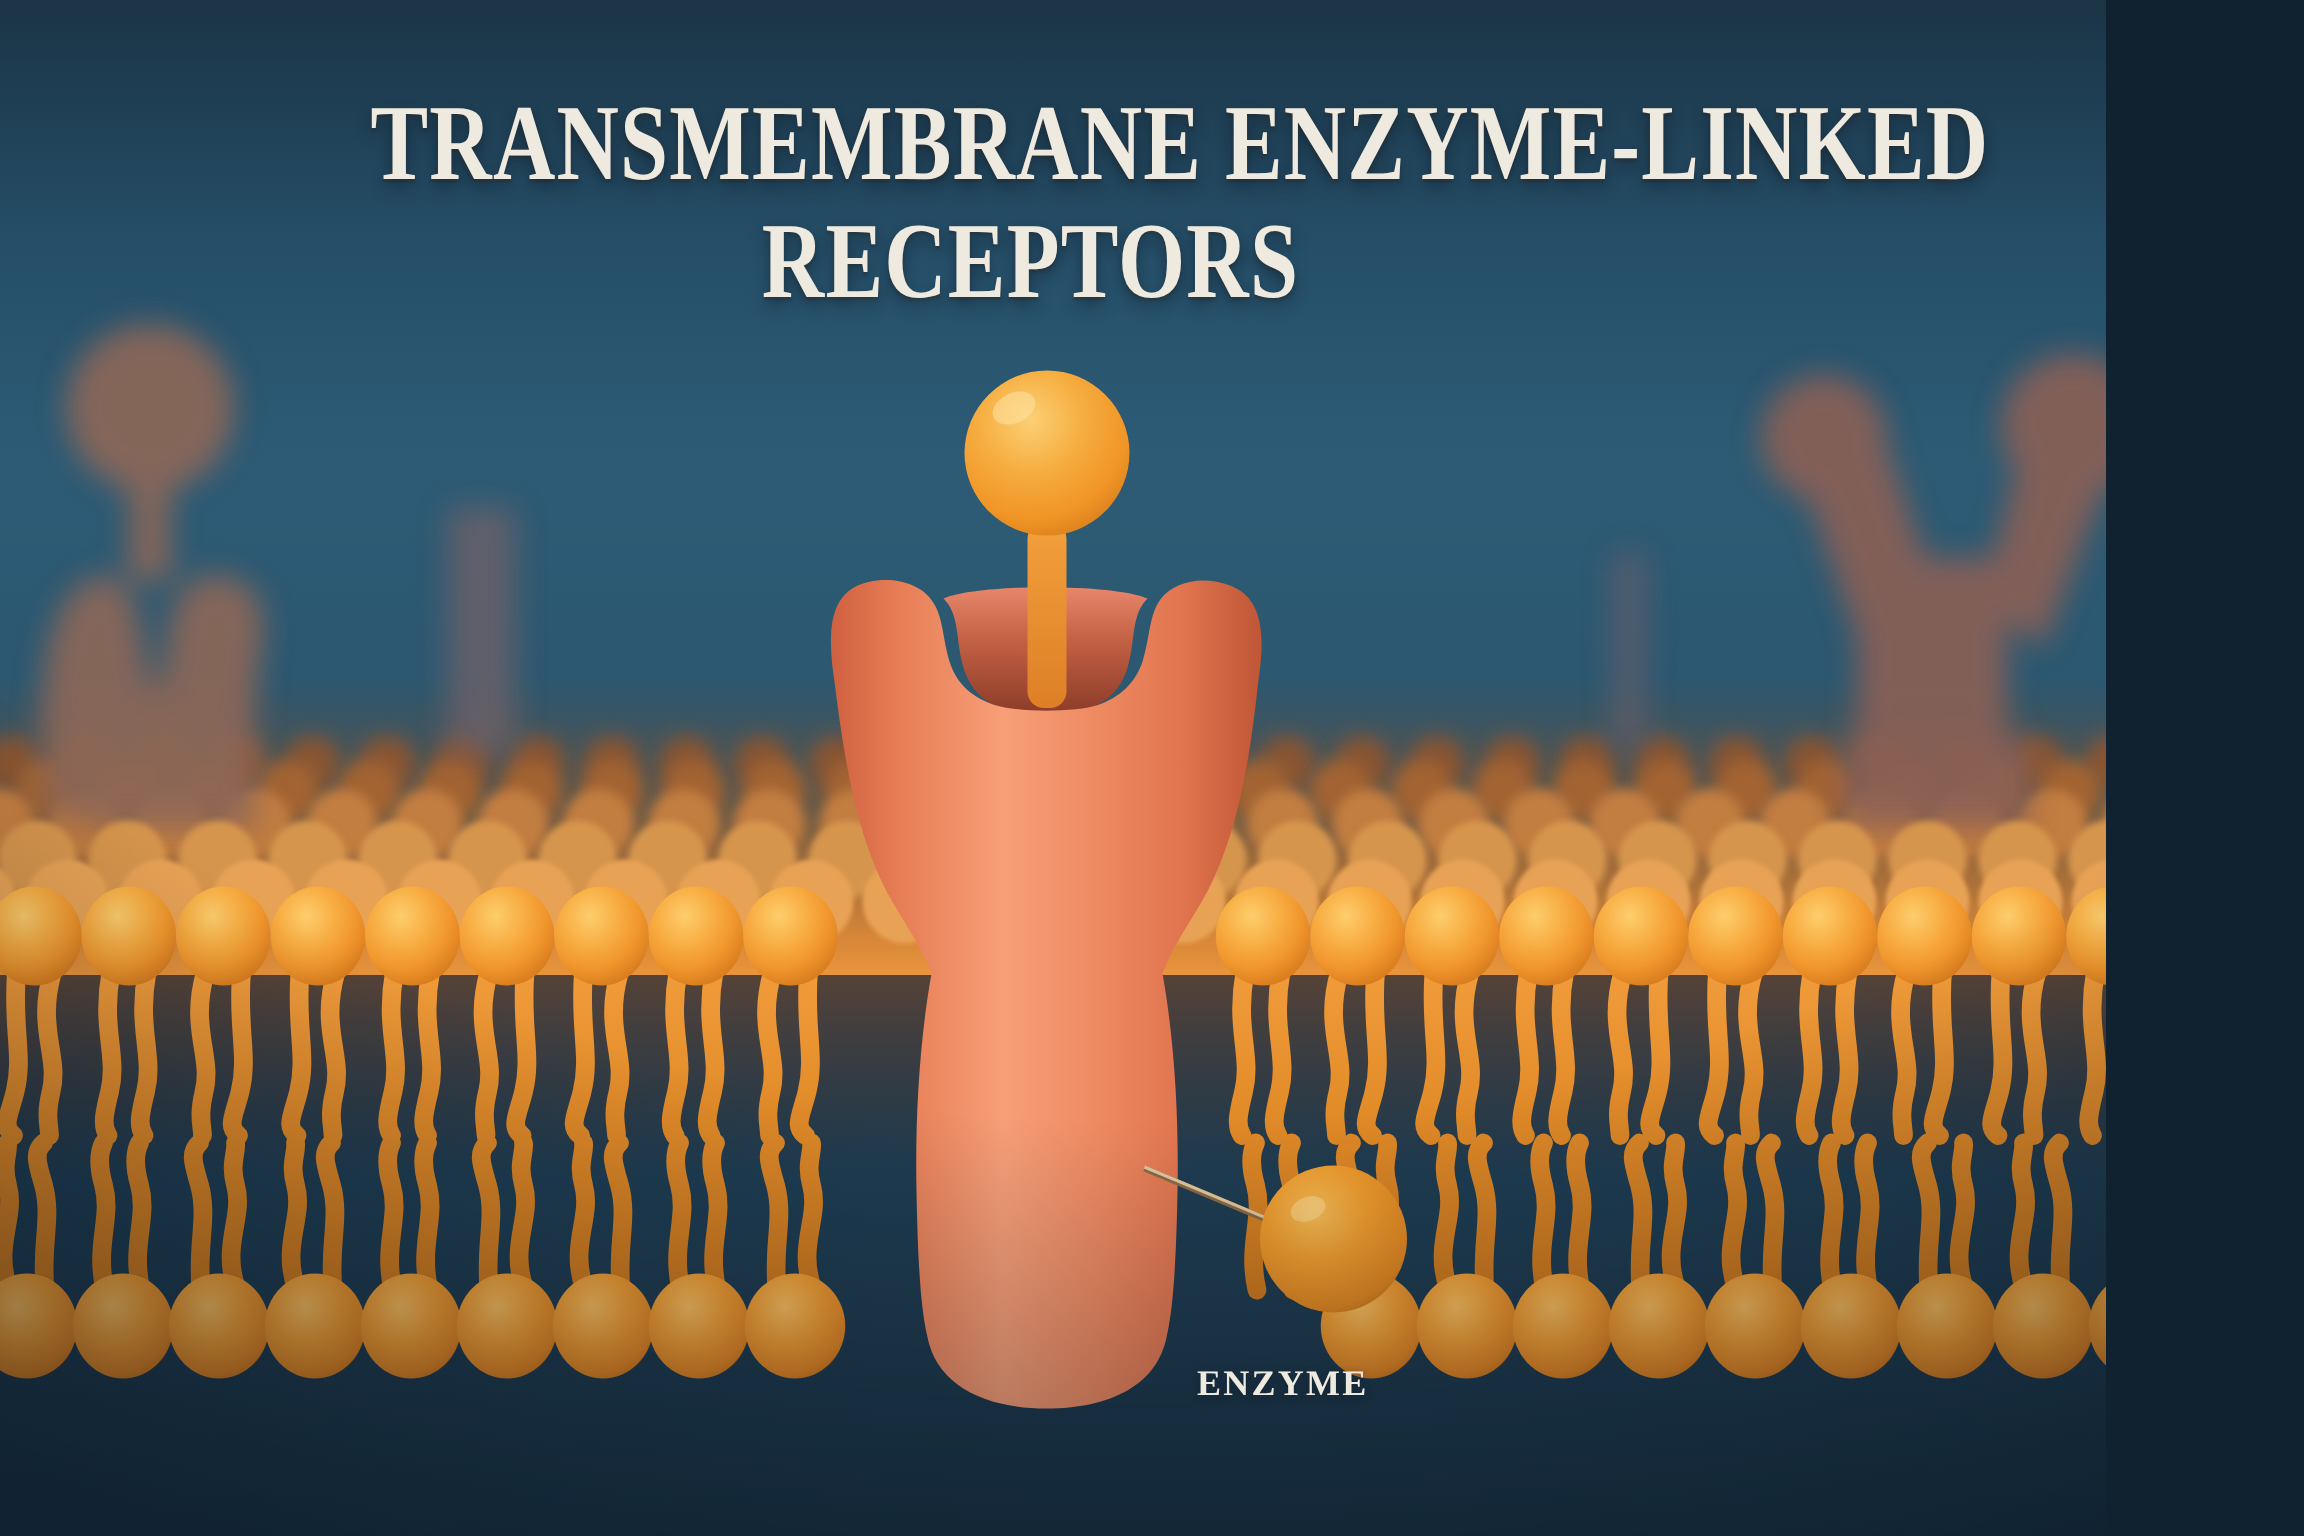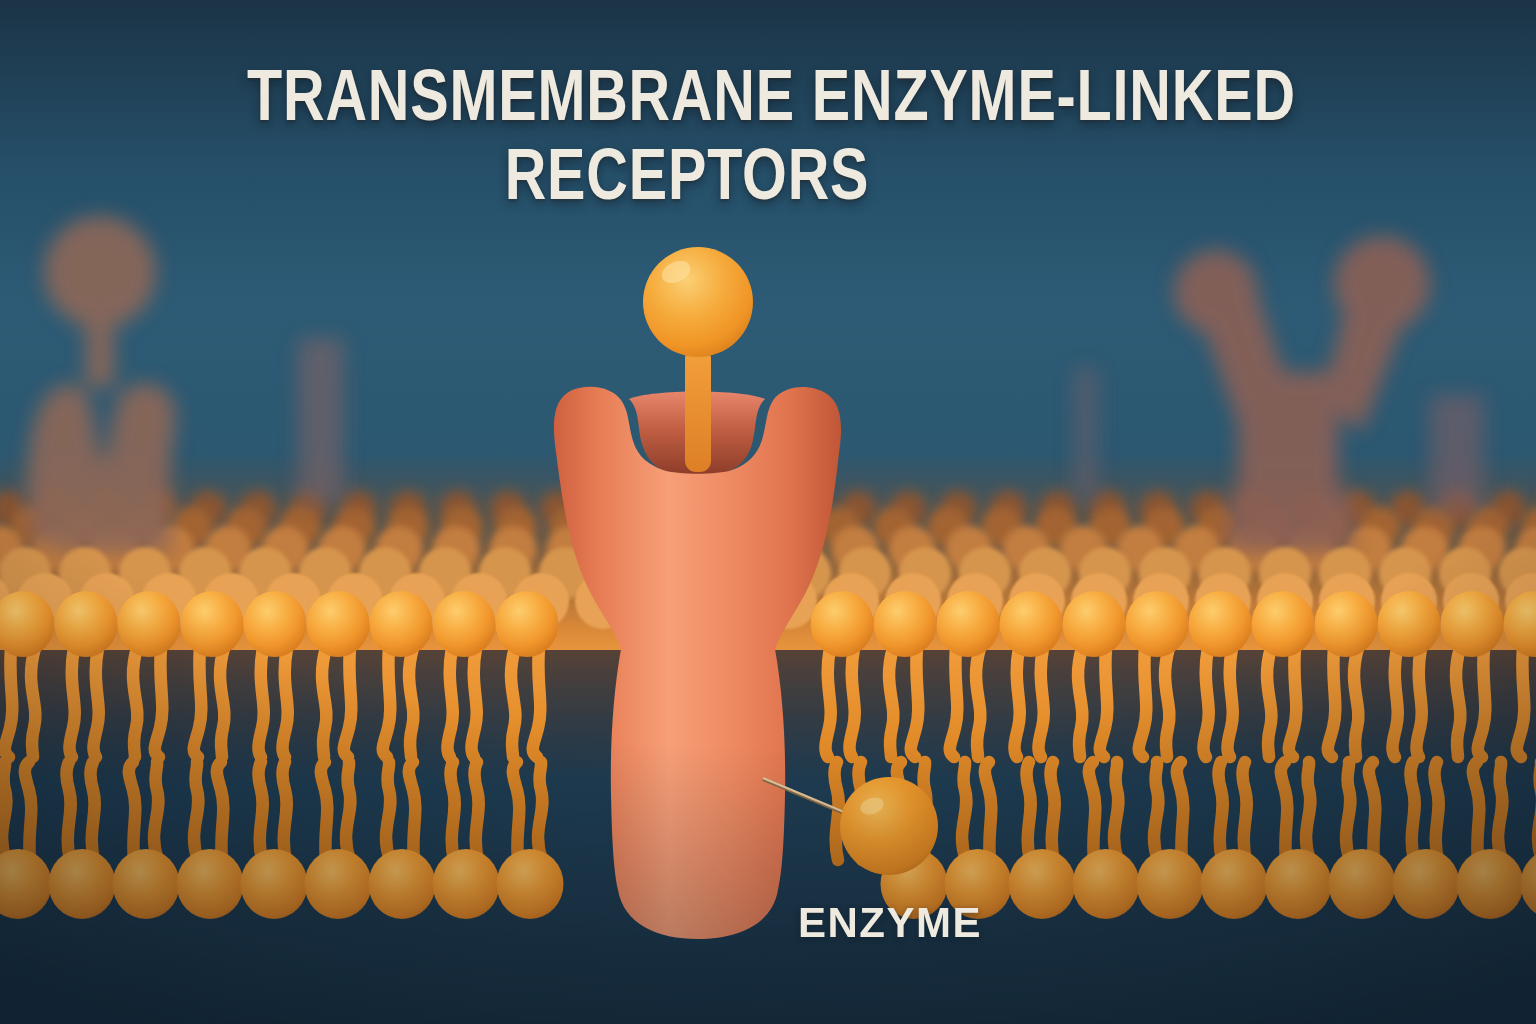--- a/index.html
+++ b/index.html
@@ -1,29 +1,29 @@
 <!DOCTYPE html>
 <html style="--bg-top: #1b3446; --bg-teal: #2d5b75; --bg-bottom: #1b3649; --head-highlight: #fdcd6d; --head-main: #f0962c; --head-shadow: #b56414; --tail-light: #f29d3c; --tail-dark: #c9761c; --receptor-light: #f79f78; --receptor-main: #ee8a62; --receptor-dark: #bf5636; --cavity-shadow: #8e3d2a; --ligand-highlight: #fbd075; --ligand-main: #f09526; --ligand-dark: #cc7315; --needle-tan: #e3c79e; --silhouette-mauve: #8d6759; --text-cream: #efeadf; --text-white: #f3f6f4;"><head>
 <meta charset="utf-8">
 <style>
   html,body{margin:0;padding:0;background:#10222f;}
-  #stage{position:relative;width:1536px;height:1024px;overflow:hidden;
-         font-family:Liberation Sans, sans-serif;}
+  #stage{position:relative;width:1404px;height:1024px;overflow:hidden;
+         font-family:Liberation Serif, serif;}
   #scene{position:absolute;left:0;top:0;}
   .txt{position:absolute;color:var(--text-cream,#efeadf);font-weight:bold;}
   .title{left:137px;top:56px;width:1100px;text-align:center;
          font-size:72px;line-height:79px;letter-spacing:1px;
          transform:scaleX(.80);transform-origin:50% 0;
          color:var(--text-cream,#efeadf);
          text-shadow:0 2px 2px rgba(45,32,24,.35),0 5px 12px rgba(10,22,34,.45);}
   .title div{white-space:nowrap;}
   .label-signaling{left:796px;top:279px;font-size:33px;line-height:43px;
          letter-spacing:.5px;color:var(--text-white,#f3f6f4);
          text-shadow:0 2px 6px rgba(10,20,30,.45);}
-  .label-enzyme{left:798px;top:905px;font-size:42px;line-height:36px;
+  .label-enzyme{left:798px;top:905px;font-size:24px;line-height:36px;
          letter-spacing:1.5px;color:var(--text-cream,#efeadf);
          text-shadow:0 2px 6px rgba(10,20,30,.45);}
 </style>
 </head>
 <body>
 
 <div id="stage">
 
 <svg id="scene" width="1536" height="1024" viewBox="0 0 1536 1024">
   <defs>

